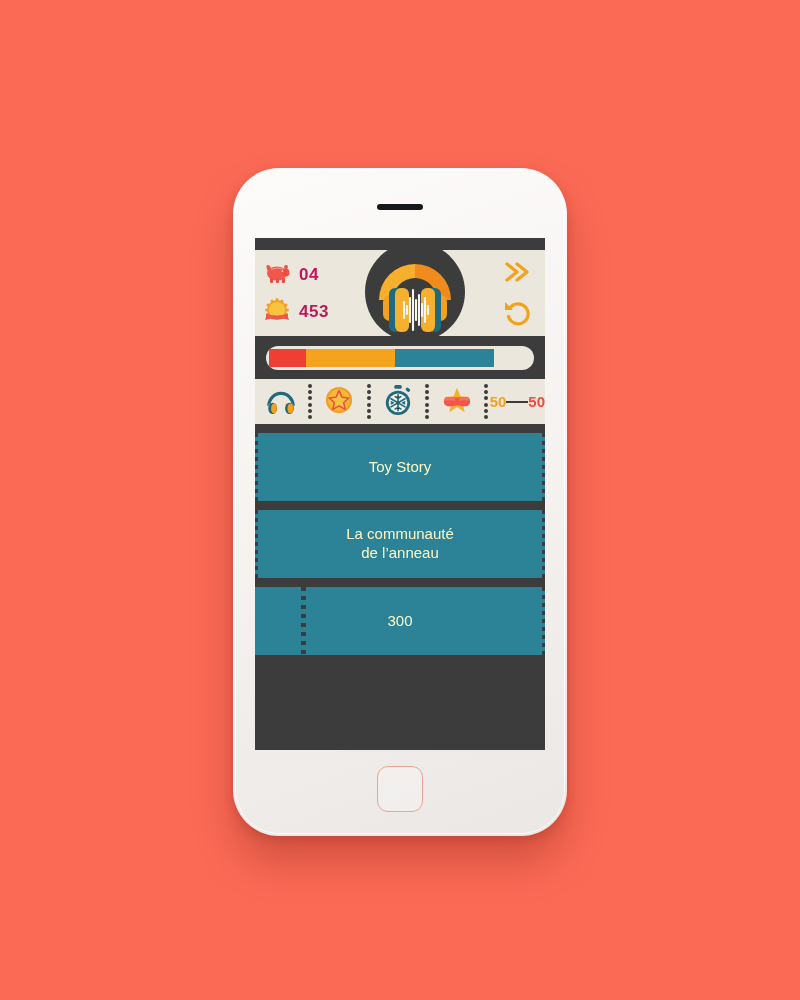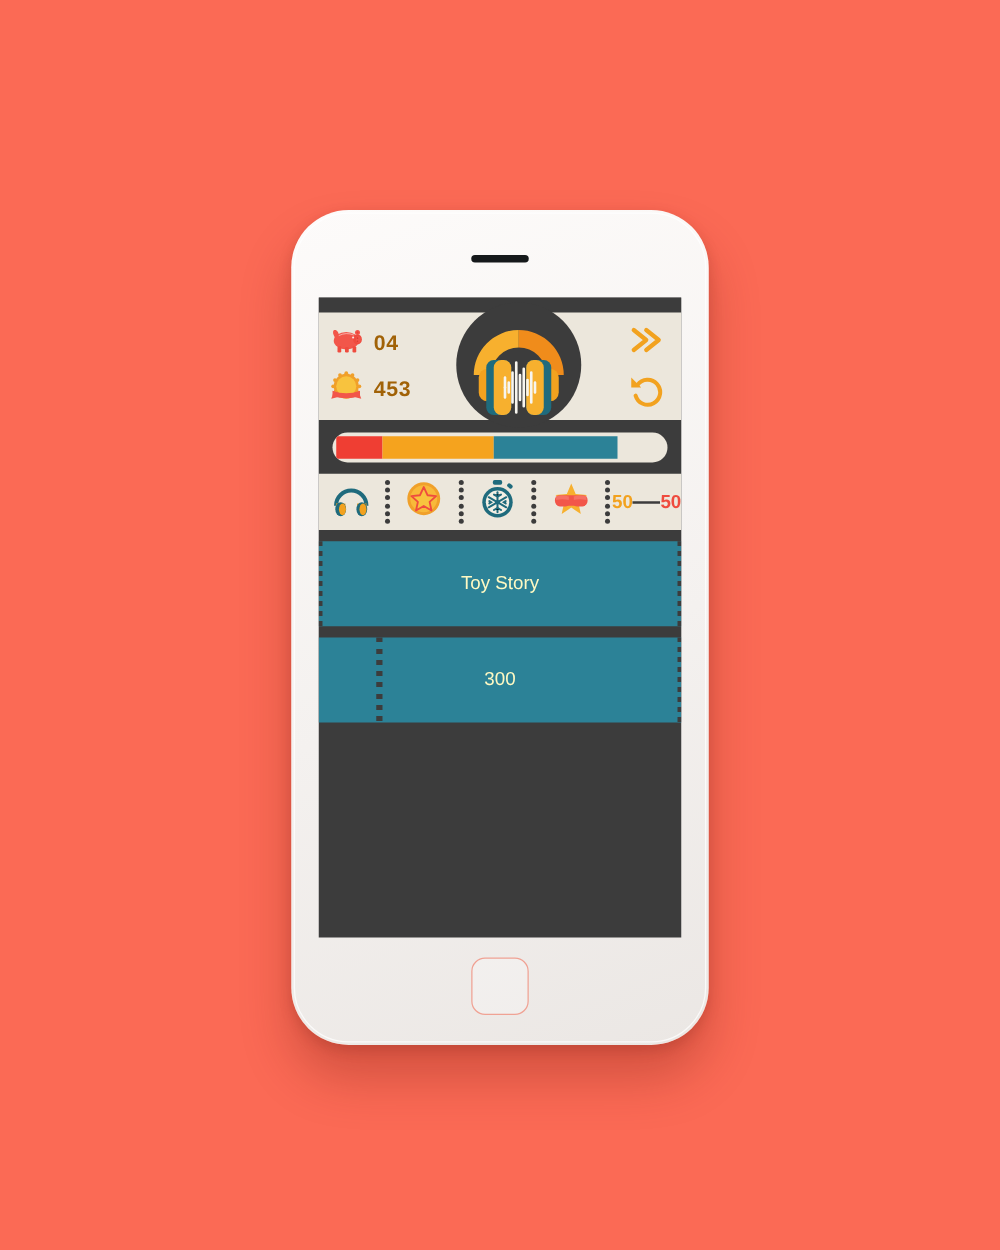--- a/index.html
+++ b/index.html
@@ -43,21 +43,21 @@
   .header{
     position:relative;height:86px;background:#ece7dc;
     display:flex;align-items:center;
   }
   .hdr-left{
     width:86px;padding-left:9px;box-sizing:border-box;
     display:flex;flex-direction:column;justify-content:center;gap:7px;
   }
   .stat{display:flex;align-items:center;gap:7px;height:30px;}
   .stat-num{
-    font-size:17px;font-weight:bold;color:#a16207;letter-spacing:.5px;
+    font-size:17px;font-weight:bold;color:#be185d;letter-spacing:.5px;
     line-height:1;
   }
   .hdr-center{flex:1;position:relative;height:86px;}
   .logo-wrap{
     position:absolute;left:50%;top:-10px;transform:translateX(-50%);
     width:104px;height:104px;
   }
   .hdr-right{
     width:56px;display:flex;flex-direction:column;align-items:center;
     justify-content:center;gap:9px;
@@ -328,20 +328,30 @@
       <div class="answers">
 
         <div class="ans-row">
           <div class="ans" style="left:0;right:0;width:290px;">
             <span class="dash-l"></span>
             <span class="label">Toy Story</span>
             <span class="dash-r"></span>
           </div>
         </div>
 
+        <div class="ans-row">
+          <div class="ans two-line" style="left:0;width:290px;">
+            <span class="dash-l"></span>
+            <span class="label">
+              <span>La communauté</span><br>
+              <span>de l’anneau</span>
+            </span>
+            <span class="dash-r"></span>
+          </div>
+        </div>
 
         <div class="ans-row">
           <div class="ans" style="left:0;width:290px;">
             <span class="dot-col" style="left:46px;"></span>
             <span class="label">300</span>
             <span class="dash-r"></span>
           </div>
         </div>
 
 

